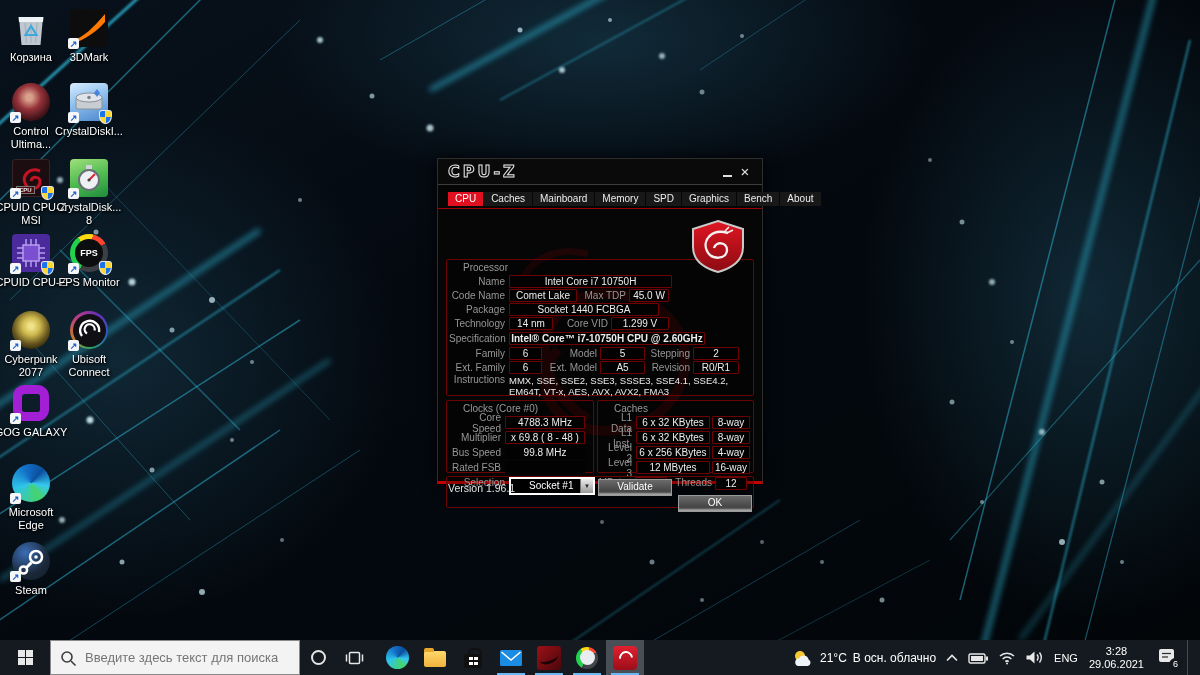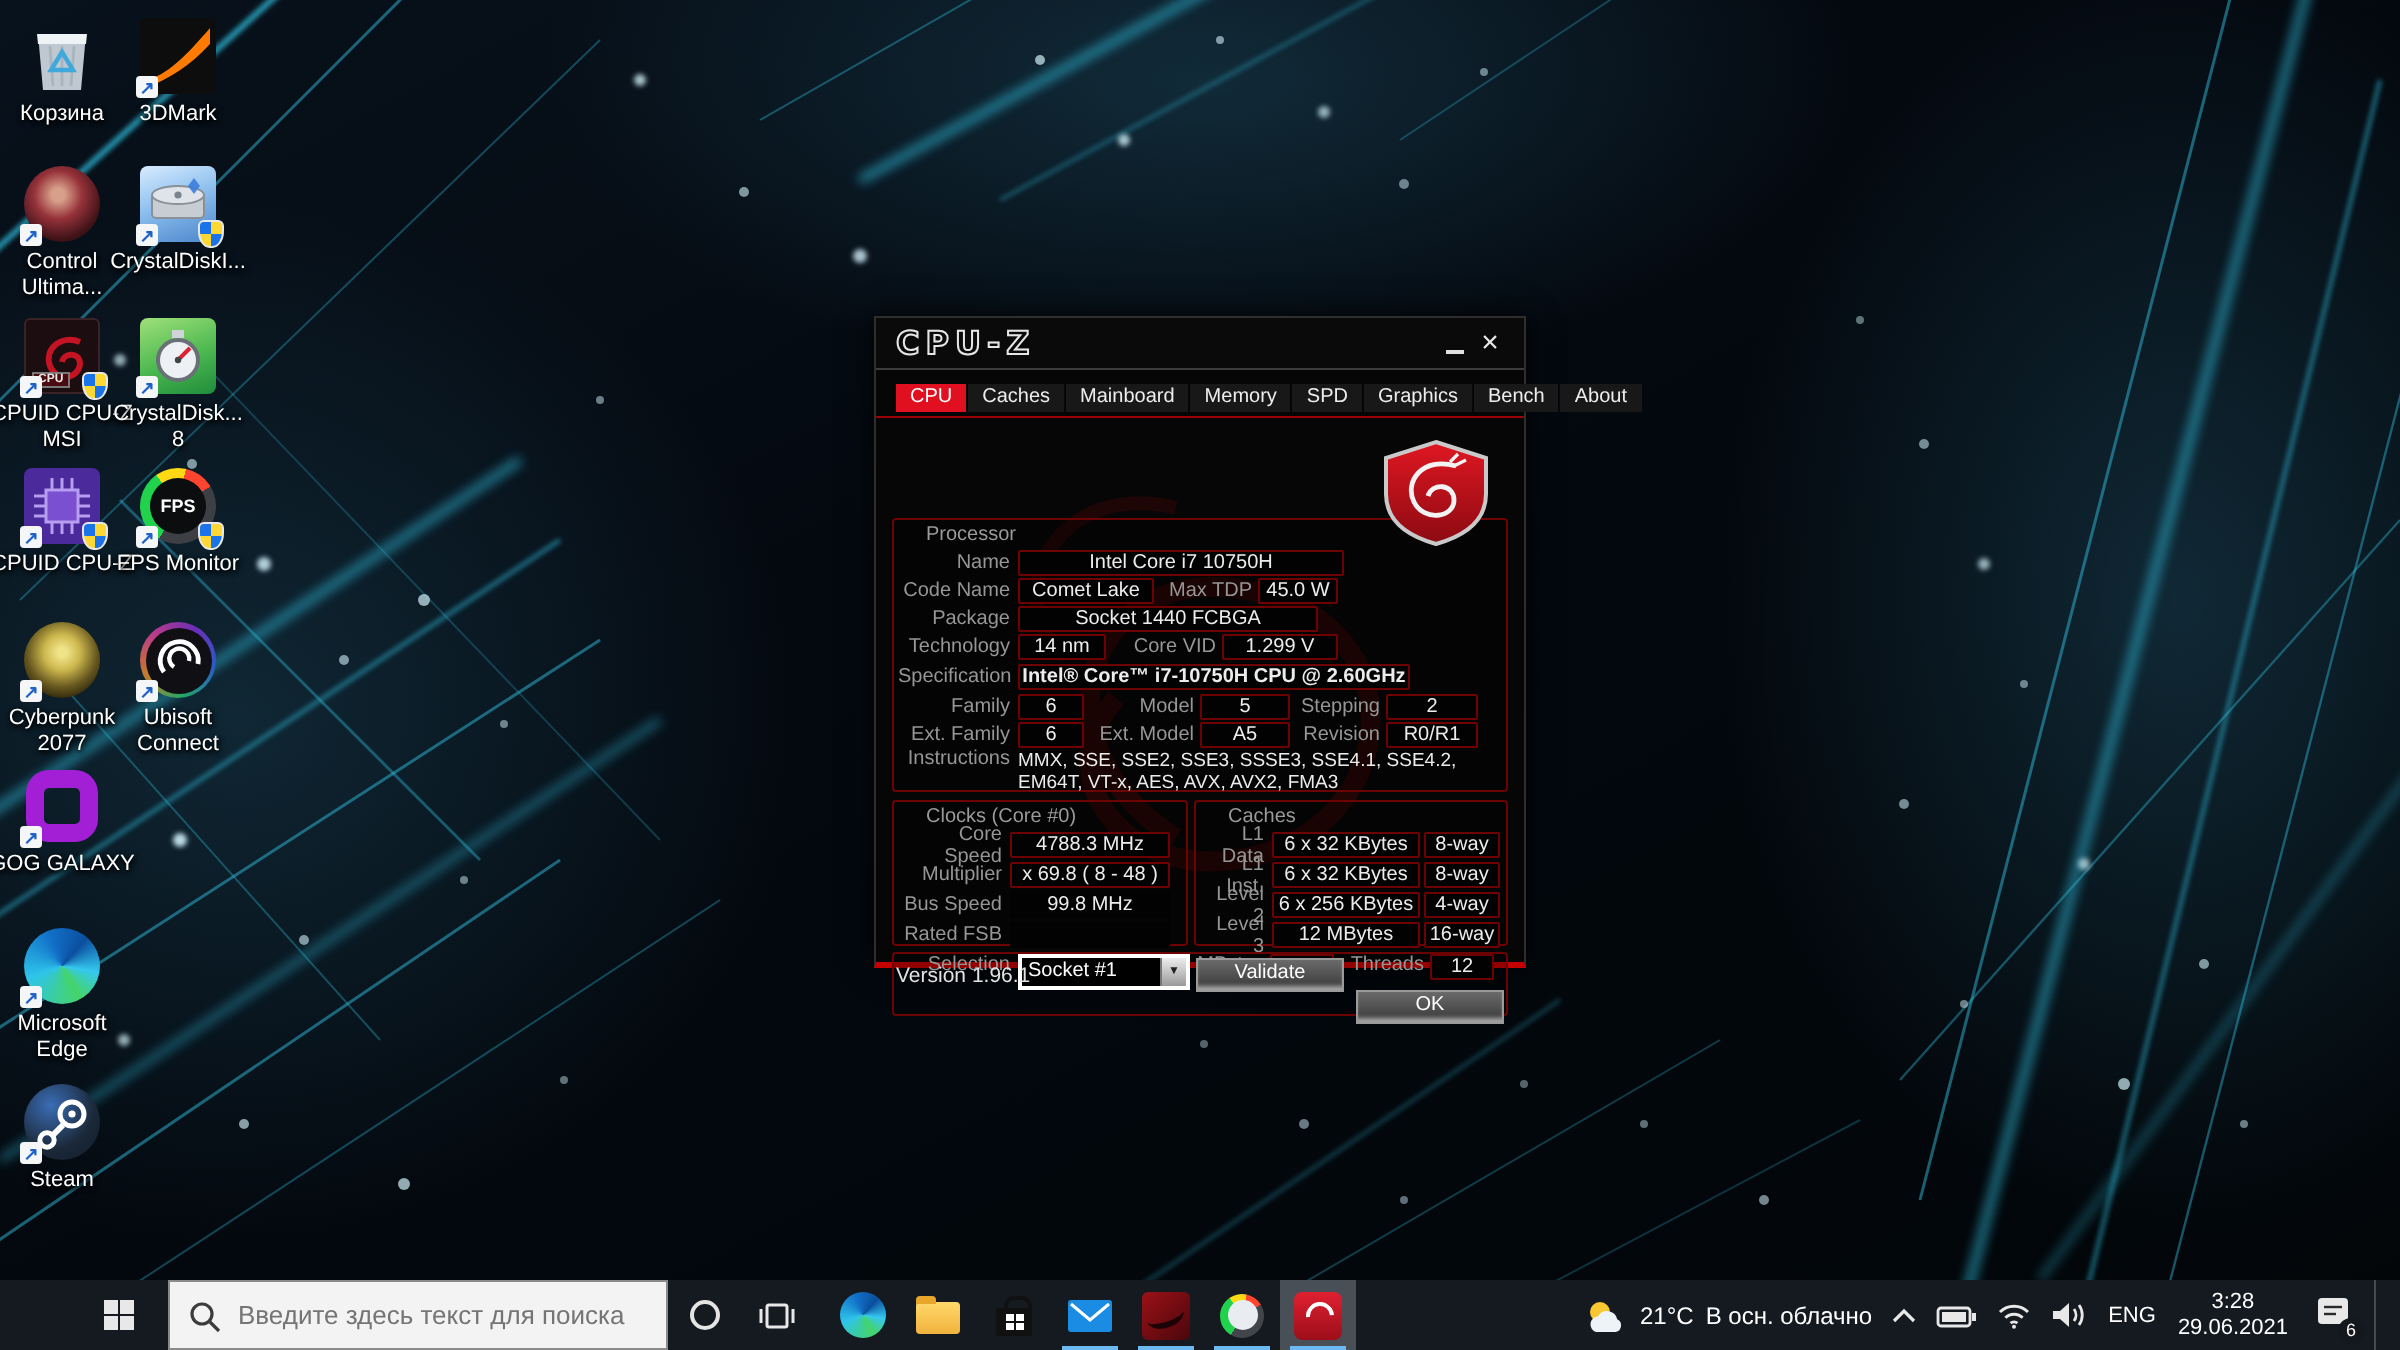--- a/index.html
+++ b/index.html
@@ -75,35 +75,35 @@
     line-height:11px; text-align:center; border-radius:1px; flex:none; }
   .pf.noborder { border-color:transparent; }
   .pf.bold { font-weight:bold; }
   .instr { width:240px; color:#ececec; font-size:9.5px; line-height:11px; padding-top:1px; }
   .irow { height:24px; align-items:flex-start; }
 
   .msilogo { position:absolute; left:251px; top:60px; }
 
   .selrow { display:flex; align-items:flex-start; height:30px; padding-left:2px; }
   .dropdown { width:86px; height:18px; border:2px solid #fff; background:#000; display:flex; align-items:stretch; flex:none; cursor:pointer; }
-  .dropdown .dval { flex:1; color:#fff; font-size:10px; line-height:14px; padding-left:3px; }
+  .dropdown .dval { flex:1; color:#fff; font-size:10px; line-height:14px; padding-left:18px; }
   .dropdown .darrow { width:13px; background:linear-gradient(#ededed,#9a9a9a); color:#222; font-size:6px;
     display:flex; align-items:center; justify-content:center; border-left:1px solid #777; }
   .selrow .fill { flex:1; }
   .statusrow { position:absolute; left:0; top:304px; width:100%; display:flex; align-items:center; }
   .version { color:#e2e2e2; font-size:10.5px; margin-left:10px; }
   .btn { width:74px; height:17px; background:linear-gradient(180deg,#6a6a6a,#383838); border:1px solid #9a9a9a;
     color:#fff; font-size:10px; text-align:center; line-height:14px; cursor:pointer;
     box-shadow:inset 0 -3px 2px -1px rgba(255,255,255,.55); }
   .btn.validate { margin-left:auto; }
   .btn.ok { margin-left:6px; margin-right:10px;margin-top:32px; }
 
   
   .taskbar { position:absolute; left:0; top:640px; width:1200px; height:35px; background:#151a20;
-    display:flex; align-items:flex-end; z-index:5;padding-left:34px; }
+    display:flex; align-items:flex-end; z-index:5; }
   .tb-start { width:50px; height:35px; display:flex; align-items:center; justify-content:center; cursor:pointer; }
   .winlogo { display:grid; grid-template-columns:7px 7px; grid-template-rows:7px 7px; gap:1px; }
   .winlogo i { background:#e8e8e8; }
   .tb-search { width:250px; height:35px; background:#f3f3f3; border:1px solid #8a8a8a; position:relative;
     display:flex; align-items:center; }
   .tb-search input { width:100%; height:100%; border:none; outline:none; background:transparent;
     font-family:"Liberation Sans", sans-serif; font-size:13px; color:#222; padding-left:34px; }
   .tb-search svg { position:absolute; left:9px; top:9px; }
   .tb-btn { width:36px; height:35px; display:flex; align-items:center; justify-content:center; cursor:pointer; }
   .cortana-ring { width:15px; height:15px; border:2px solid #e4e4e4; border-radius:50%; }

